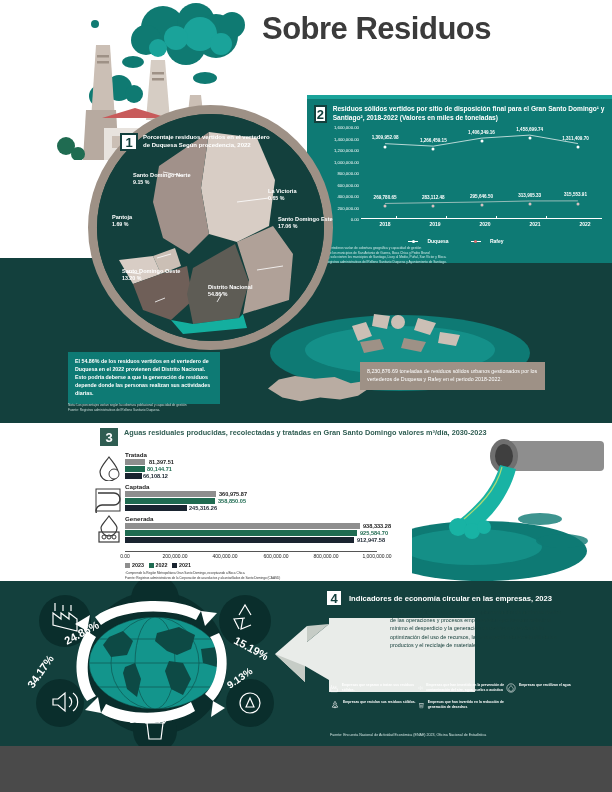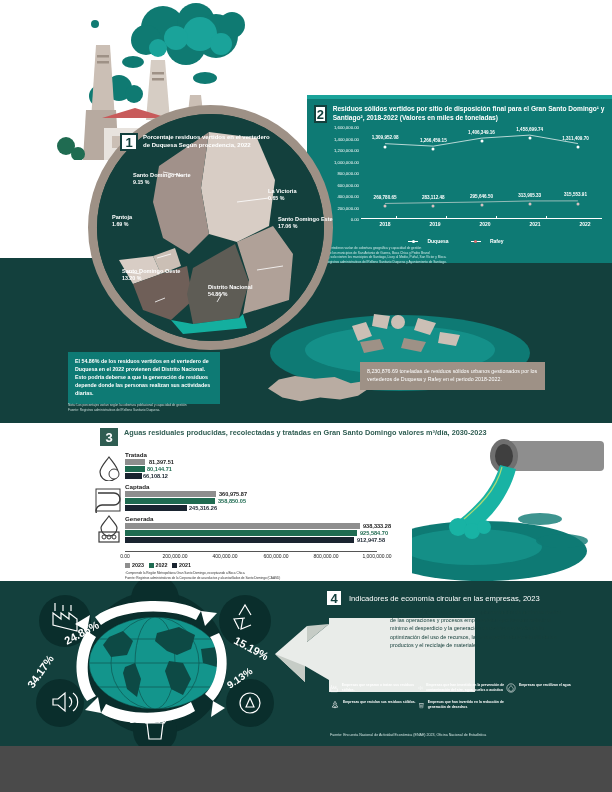--- a/index.html
+++ b/index.html
@@ -71,21 +71,21 @@
   .barval { position:absolute; top:0px; font-size:5.6px; font-weight:bold; white-space:nowrap; line-height:6px;}
   .axis3 { position:absolute; left:125px; top:551px; width:252px; height:1px; background:#555;}
   .xt3 { position:absolute; top:553px; font-size:5px; color:#222; transform:translateX(-50%); }
   .legend3 { position:absolute; left:125px; top:562px; font-size:5.4px; color:#222; font-weight:bold;}
   .legend3 i { display:inline-block; width:5px;height:5px; margin-right:2px; vertical-align:-1px;}
   .note3 { position:absolute; left:125px; top:571px; font-size:3.1px; color:#333; line-height:1.5;}
 
   
   .sec4 { position:absolute; left:0; top:581px; width:612px; height:165px; background:#13403d;}
   .sec4hd { position:absolute; left:325px; top:589px; display:flex; gap:6px; align-items:center;}
-  .sec4hd h3 { color:#fff; font-size:7.6px; font-weight:normal;}
+  .sec4hd h3 { color:#fff; font-size:7.6px; font-weight:bold;}
   .sec4box { position:absolute; left:390px; top:608px; width:175px; color:#fff; font-size:5.4px; line-height:1.52;}
   .legend4 { position:absolute; left:330px; top:683px; width:265px; display:flex; flex-wrap:wrap; }
   .lg4 { width:88px; display:flex; gap:3px; margin-bottom:7px; }
   .lg4 .txt { color:#fff; font-size:3.4px; line-height:1.35; font-weight:bold;}
   .src4 { position:absolute; left:330px; top:733px; color:#cfe2e0; font-size:3.6px;}
 
   
   .footer { position:absolute; left:0; top:746px; width:612px; height:46px; background:#4a4a4a;}
   svg { display:block; }
 </style>
@@ -132,20 +132,21 @@
       <rect x="128" y="136" width="9" height="12" fill="#cbbfb5"></rect>
       <rect x="145" y="136" width="9" height="12" fill="#cbbfb5"></rect>
       <g fill="#1f6b51">
           <circle cx="66" cy="146" r="9"></circle>
           <circle cx="78" cy="154" r="7"></circle>
         </g>
     </svg>
   </div>
 
   <div class="hdr-text">
+    <div class="ttl">Sobre Residuos</div>
   </div>
 
   <div class="midband">
     <svg width="612" height="165" viewBox="0 0 612 165" style="position:absolute;left:0;top:0;">
       <ellipse cx="400" cy="95" rx="130" ry="38" fill="#0e7a74"></ellipse>
       <ellipse cx="400" cy="92" rx="95" ry="24" fill="#1aa39a" opacity="0.55"></ellipse>
       <g fill="#cbbfb5">
         <path d="M352 68 l14 -4 l6 14 l-14 5z"></path>
         <path d="M374 56 l16 2 l-3 13 l-15 -3z"></path>
         <path d="M418 60 l18 5 l-6 12 l-16 -5z"></path>

